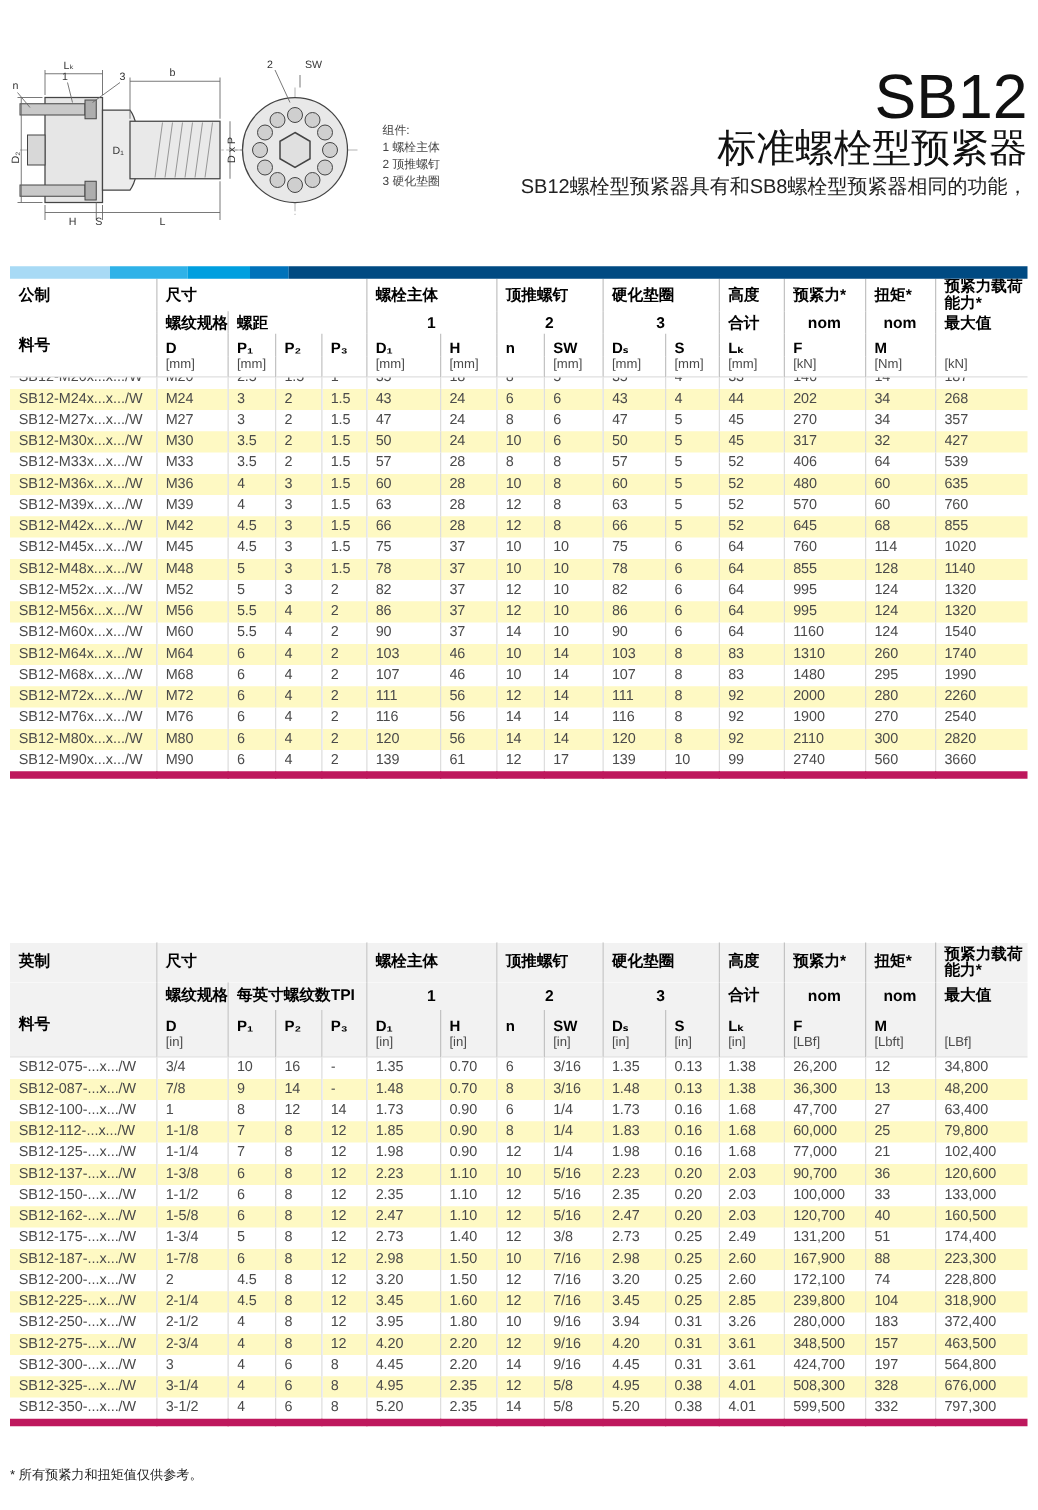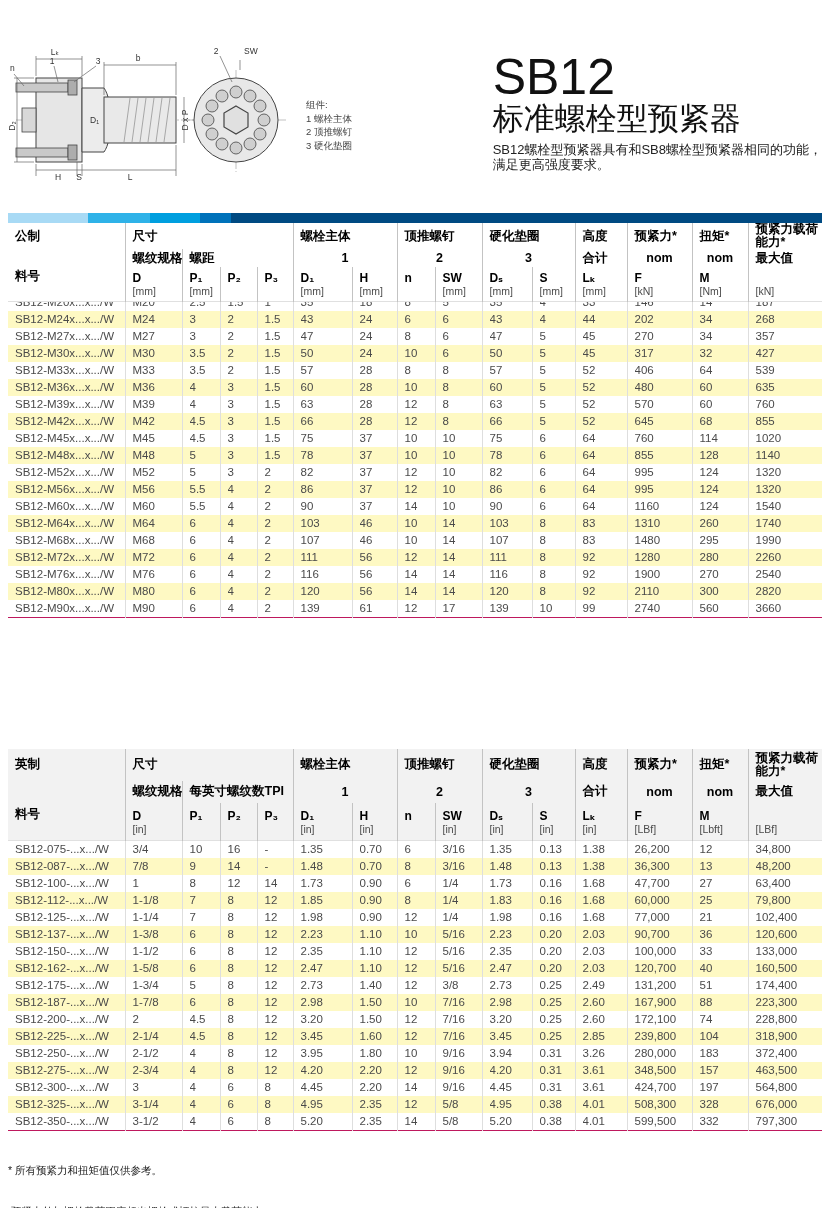--- a/index.html
+++ b/index.html
@@ -4,25 +4,25 @@
 <style>
   html,body{margin:0;padding:0;}
   body{
     width:830px;height:1208px;background:#ffffff;position:relative;
     font-family:"Liberation Sans","DejaVu Sans",sans-serif;color:#000;
     -webkit-font-smoothing:antialiased;
   }
   .hero{position:relative;width:830px;height:213px;}
   .drawing{position:absolute;left:8px;top:42px;}
   .legend{position:absolute;left:306px;top:98px;font-size:9.5px;line-height:13.5px;color:#444;}
-  .titleblock{position:absolute;right:8px;top:52px;text-align:left;}
+  .titleblock{position:absolute;right:8px;top:52px;text-align:right;}
   .t1{font-size:50px;line-height:50px;letter-spacing:0px;color:#111;}
   .t2{font-size:31px;line-height:34px;color:#111;}
   .t3{font-size:27px;line-height:30px;color:#111;}
-  .sub{margin-top:6px;font-size:13px;line-height:15px;color:#222;}
+  .sub{margin-top:6px;font-size:16px;line-height:15px;color:#222;}
 
   .bar{margin-left:8px;width:814px;height:10px;display:flex;}
   .bar .seg{height:10px;}
   .bar .s0{width:80px;} .bar .s1{width:62px;} .bar .s2{width:50px;} .bar .s3{width:31px;}
   .bar .rest{flex:1;height:10px;}
 
   table.spec{margin-left:8px;width:814px;border-collapse:collapse;table-layout:fixed;border-spacing:0;}
   table.spec td{padding:0 0 0 7px;white-space:nowrap;overflow:hidden;vertical-align:middle;}
   thead td{color:#000;}
   .g{font-weight:bold;font-size:12.5px;}
@@ -33,21 +33,21 @@
   thead .bl{border-left:1px solid #c3c3c3;}
   thead{border-bottom:1px solid #e0e0e0;}
   tbody td{font-size:11.5px;color:#4a4a4a;border-left:1px solid #dedede;}
   tbody td:first-child{border-left:none;}
   tbody tr{height:17px;}
   tbody tr.alt{background:#fef9c3;}
   tbody .cw{height:17px;line-height:17px;overflow:hidden;}
   tbody tr.clipped{height:9px;}
   tbody tr.clipped .cw{height:9px;}
   tbody tr.clipped .cw span{display:block;margin-top:-8px;}
-  table.spec{border-bottom:1px solid #be185d;}
+  table.spec{border-bottom:6px solid #be185d;}
 
   #metric thead tr.r1{height:26px;} #metric thead tr.r2{height:18px;}
   #metric thead tr.r3{height:18px;} #metric thead tr.r4{height:16px;}
   #imperial{margin-top:131px;}
   #imperial thead{background:#f2f2f2;}
   #imperial thead tr.r1{height:32px;} #imperial thead tr.r2{height:22px;}
   #imperial thead tr.r3{height:20px;} #imperial thead tr.r4{height:18px;}
   thead tr.r3 td{vertical-align:bottom;}
   thead tr.r4 td{vertical-align:top;}
 
@@ -141,21 +141,20 @@
     <div>1 螺栓主体</div>
     <div>2 顶推螺钉</div>
     <div>3 硬化垫圈</div>
   </div>
 
   <div class="titleblock">
     <div class="t1">SB12</div>
     <div class="t2">标准螺栓型预紧器</div>
     <div class="sub">
       <div>SB12螺栓型预紧器具有和SB8螺栓型预紧器相同的功能，</div>
-      <div>满足更高强度要求。</div>
     </div>
   </div>
 </div>
 
 <div class="bar">
   <span class="seg s0" style="background: rgb(168, 218, 245);"></span>
     <span class="seg s1" style="background: rgb(47, 178, 232);"></span>
     <span class="seg s2" style="background: rgb(0, 159, 223);"></span>
     <span class="seg s3" style="background: rgb(0, 114, 186);"></span>
     <span class="rest" style="background: rgb(0, 74, 130);"></span>
@@ -1005,21 +1004,21 @@
         <td>
           <div class="cw"><span>111</span></div>
         </td>
         <td>
           <div class="cw"><span>8</span></div>
         </td>
         <td>
           <div class="cw"><span>92</span></div>
         </td>
         <td>
-          <div class="cw"><span>1280</span></div>
+          <div class="cw"><span>2000</span></div>
         </td>
         <td>
           <div class="cw"><span>280</span></div>
         </td>
         <td>
           <div class="cw"><span>2260</span></div>
         </td>
       </tr>
       <tr>
         <td>

